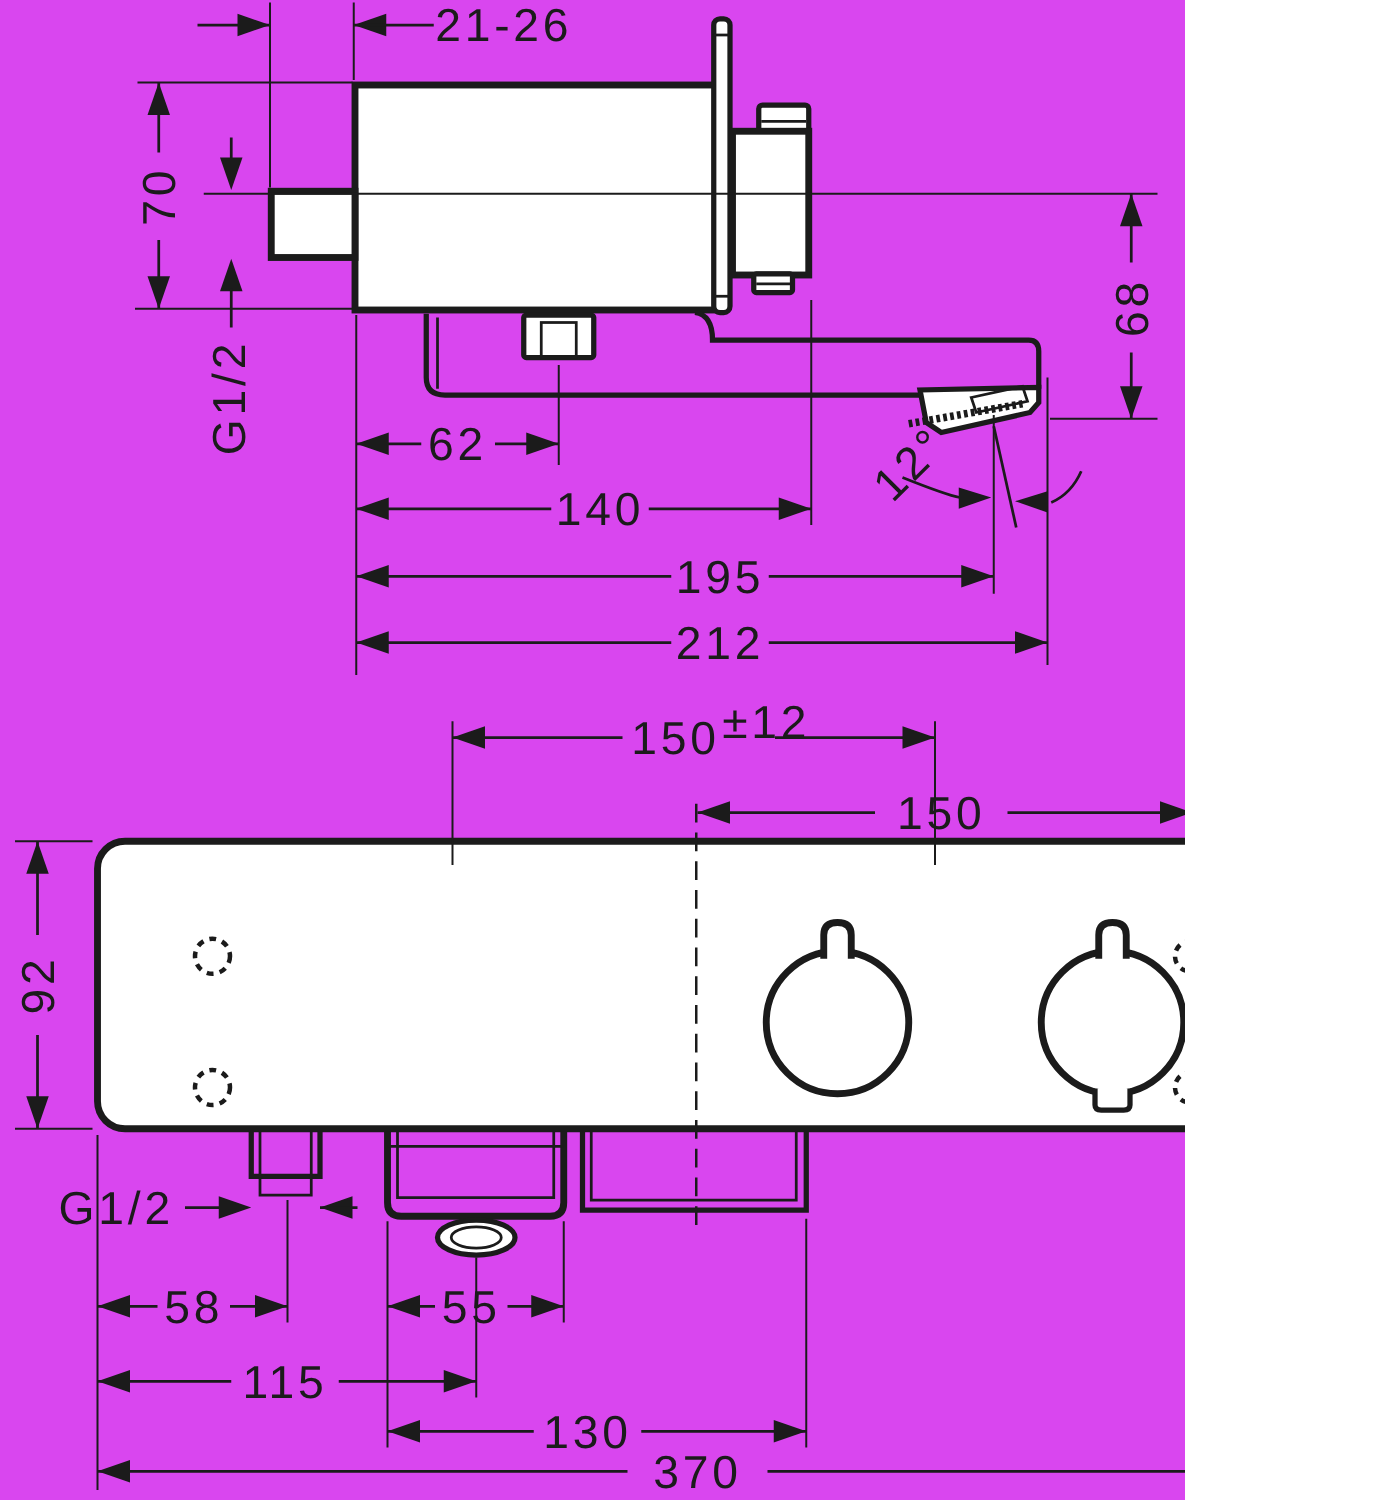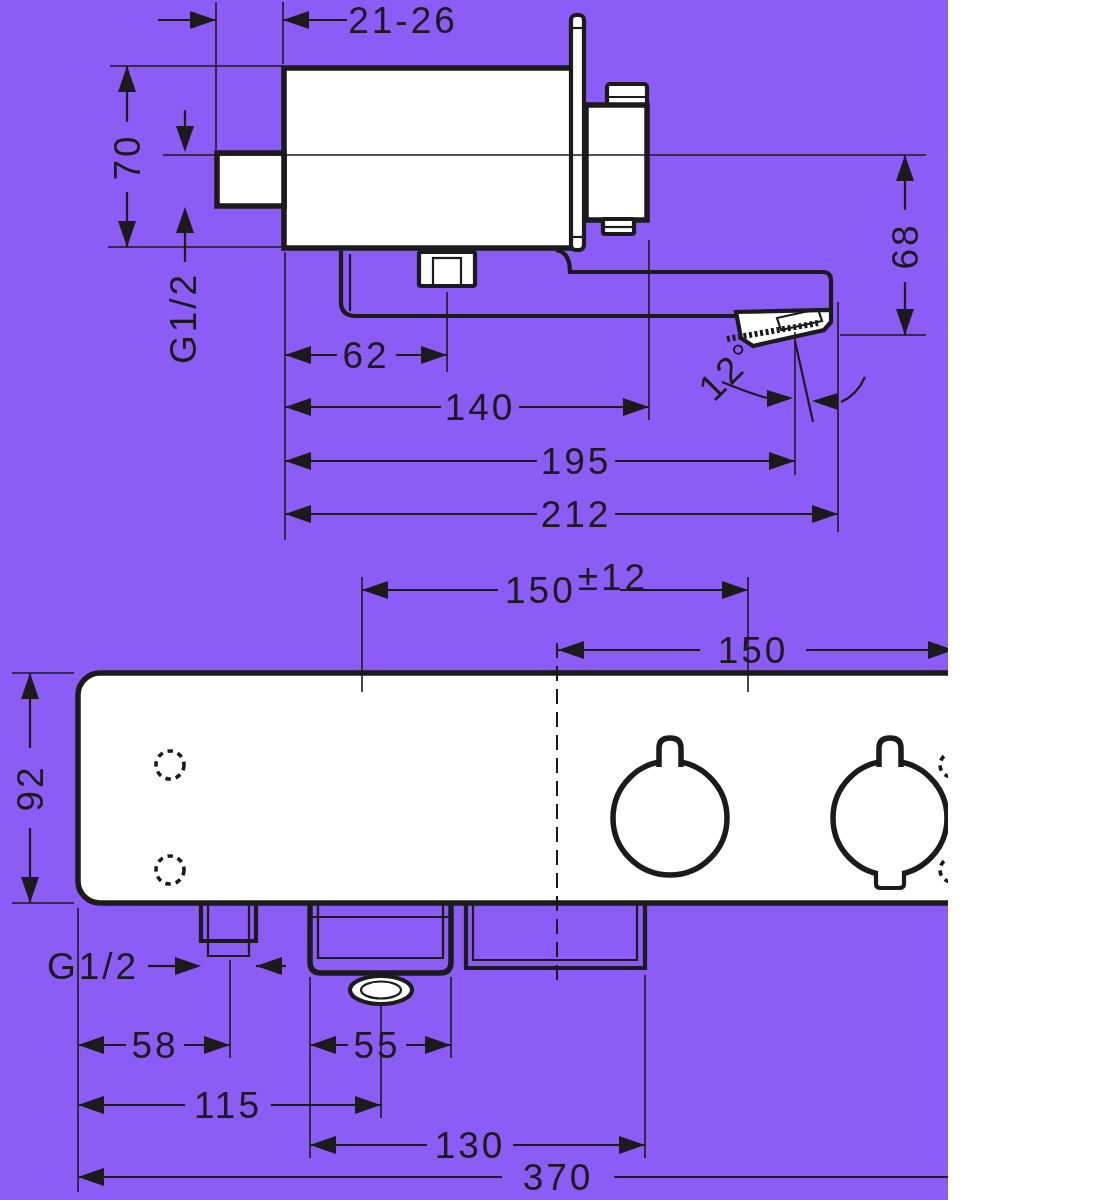--- a/index.html
+++ b/index.html
@@ -1,16 +1,16 @@
 <!DOCTYPE html>
 <html><head>
 <meta charset="utf-8">
 <style>
   html,body{margin:0;padding:0;background:#fff;}
-  #stage{position:relative;width:948px;height:1200px;background:#8b5cf6;overflow:hidden;}
+  #stage{position:relative;width:948px;height:1200px;background:#d946ef;overflow:hidden;}
   svg{display:block}
   svg text{font-family:"Liberation Sans",sans-serif;fill:#1b1b1b;font-size:37px;letter-spacing:3px;}
   .thick{stroke:#1b1b1b;stroke-width:5.5;fill:#fff;}
   .thick-nf{stroke:#1b1b1b;stroke-width:5.5;fill:none;}
   .med{stroke:#1b1b1b;stroke-width:4.2;fill:#fff;}
   .med-nf{stroke:#1b1b1b;stroke-width:4.2;fill:none;}
   .det{stroke:#1b1b1b;stroke-width:2.2;fill:none;}
   .dim{stroke:#1b1b1b;stroke-width:2.2;fill:none;}
   .ext{stroke:#1b1b1b;stroke-width:1.6;fill:none;}
   .arr{fill:#1b1b1b;stroke:none;}

